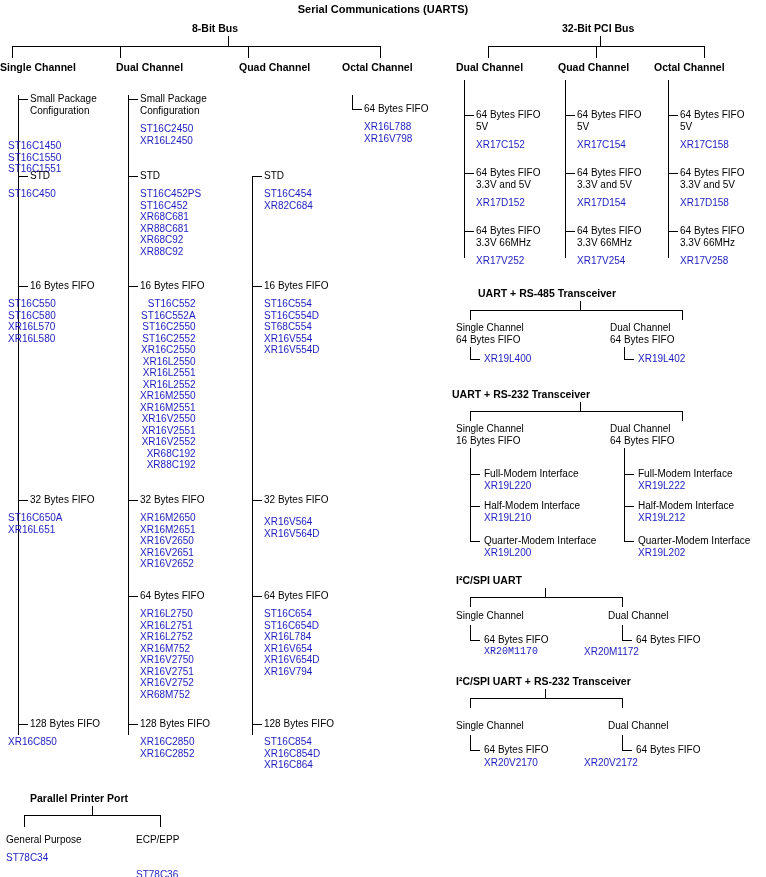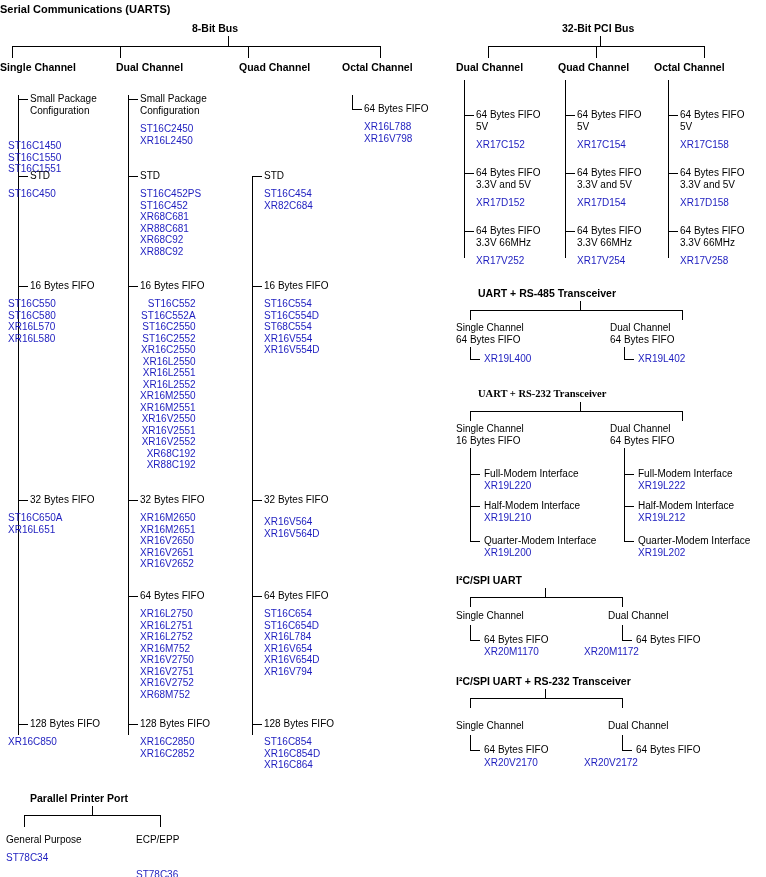--- a/index.html
+++ b/index.html
@@ -7,21 +7,21 @@
     width:766px;height:877px;
     background:#ffffff;
     font-family:"Liberation Sans", sans-serif;
     font-size:10px;
     color:#000000;
     position:relative;
     overflow:hidden;
   }
   .abs{position:absolute;}
   .title{
-    font-size:11px;font-weight:bold;width:100%;top:3px;left:0;
+    font-size:11px;font-weight:bold;text-align:center;width:100%;top:3px;left:0;
   }
   .hdr{font-size:10.5px;font-weight:bold;}
   .pn{font-size:10px;color:#1d1dbf;white-space:nowrap;line-height:11.5px;}
   .pnblock{font-size:10px;color:#1d1dbf;line-height:11.5px;white-space:pre;}
   .vline{position:absolute;background:#000;width:1px;}
   .hline{position:absolute;background:#000;height:1px;}
   .group-title{font-size:10.5px;font-weight:bold;white-space:nowrap;}
   .sub{font-size:10px;white-space:pre;line-height:11.5px;}
 </style>
 </head>
@@ -241,21 +241,21 @@
 <div class="vline" style="left:470px;top:347px;height:12px;"></div>
 <div class="hline" style="left:470px;top:359px;width:10px;"></div>
 <div class="abs pn" style="left:484px;top:353px;">XR19L400</div>
 
 <div class="abs sub" style="left:610px;top:322px;">Dual Channel</div>
 <div class="abs sub" style="left:610px;top:334px;">64 Bytes FIFO</div>
 <div class="vline" style="left:624px;top:347px;height:12px;"></div>
 <div class="hline" style="left:624px;top:359px;width:10px;"></div>
 <div class="abs pn" style="left:638px;top:353px;">XR19L402</div>
 
-<div class="abs group-title" style="left:478px;top:388px;font-family:Liberation Serif, serif;">UART + RS-232 Transceiver</div>
+<div class="abs group-title" style="left:452px;top:388px;">UART + RS-232 Transceiver</div>
 <div class="vline" style="left:580px;top:402px;height:9px;"></div>
 <div class="hline" style="left:470px;top:411px;width:212px;"></div>
 <div class="vline" style="left:470px;top:411px;height:10px;"></div>
 <div class="vline" style="left:682px;top:411px;height:10px;"></div>
 
 <div class="abs sub" style="left:456px;top:423px;">Single Channel</div>
 <div class="abs sub" style="left:456px;top:435px;">16 Bytes FIFO</div>
 <div class="vline" style="left:470px;top:448px;height:94px;"></div>
 <div class="hline" style="left:470px;top:474px;width:10px;"></div>
 <div class="abs sub" style="left:484px;top:468px;">Full-Modem Interface</div>
@@ -282,21 +282,21 @@
 
 <div class="abs group-title" style="left:456px;top:574px;">I²C/SPI UART</div>
 <div class="vline" style="left:545px;top:588px;height:9px;"></div>
 <div class="hline" style="left:470px;top:597px;width:152px;"></div>
 <div class="vline" style="left:470px;top:597px;height:10px;"></div>
 <div class="vline" style="left:622px;top:597px;height:10px;"></div>
 <div class="abs sub" style="left:456px;top:610px;">Single Channel</div>
 <div class="vline" style="left:470px;top:625px;height:15px;"></div>
 <div class="hline" style="left:470px;top:640px;width:10px;"></div>
 <div class="abs sub" style="left:484px;top:634px;">64 Bytes FIFO</div>
-<div class="abs pn" style="left:484px;top:646px;">XR20M1170</div>
+<div class="abs pn" style="left:484px;top:646px;font-family:Liberation Mono, monospace;">XR20M1170</div>
 
 <div class="abs sub" style="left:608px;top:610px;">Dual Channel</div>
 <div class="vline" style="left:622px;top:625px;height:15px;"></div>
 <div class="hline" style="left:622px;top:640px;width:10px;"></div>
 <div class="abs sub" style="left:636px;top:634px;">64 Bytes FIFO</div>
 <div class="abs pn" style="left:584px;top:646px;">XR20M1172</div>
 
 <div class="abs group-title" style="left:456px;top:675px;">I²C/SPI UART + RS-232 Transceiver</div>
 <div class="vline" style="left:545px;top:689px;height:9px;"></div>
 <div class="hline" style="left:470px;top:698px;width:152px;"></div>

